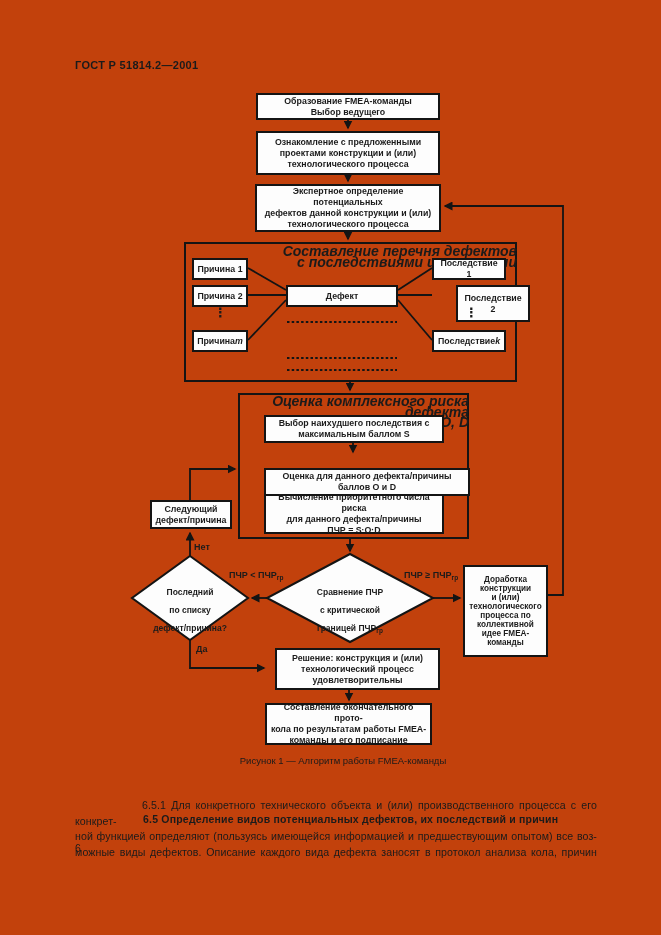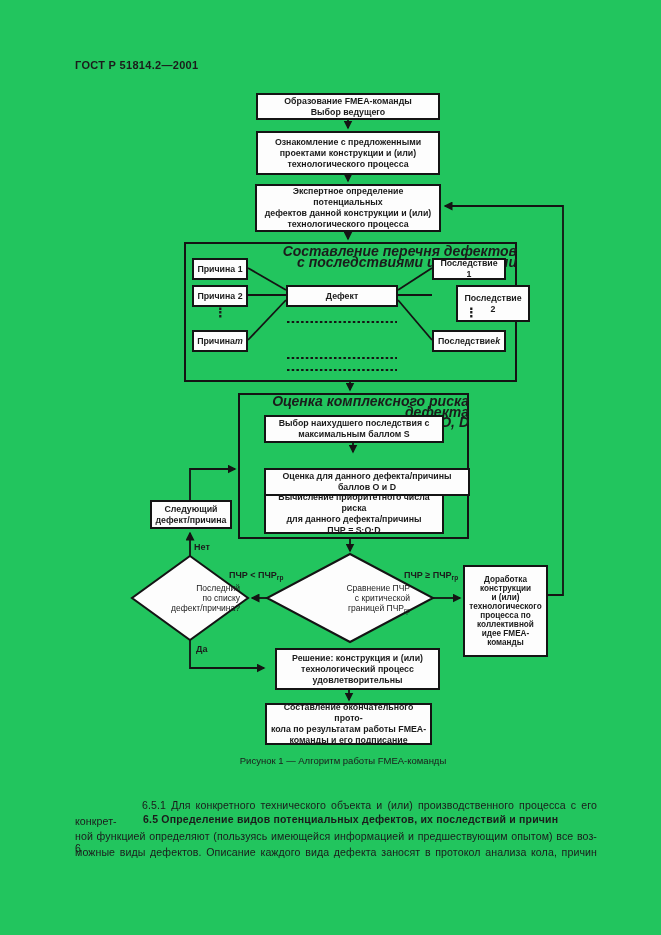--- a/index.html
+++ b/index.html
@@ -1,35 +1,35 @@
 <!DOCTYPE html>
 <html lang="ru"><head>
 <meta charset="utf-8">
 <style>
   * { margin:0; padding:0; box-sizing:border-box; }
   html,body { background:#ffffff; }
   .page {
-    position:relative; width:661px; height:935px; background:#22c55e;
+    position:relative; width:661px; height:935px; background:#c2410c;
     font-family:"Liberation Sans","DejaVu Sans",sans-serif; color:#1b1b1b; overflow:hidden;
   }
   .doc-header { position:absolute; left:75px; top:59px; font-size:11px; font-weight:bold; letter-spacing:.3px; }
   .page-num { position:absolute; left:75px; top:842px; font-size:10.5px; }
   svg.overlay { position:absolute; left:0; top:0; z-index:1; }
   .fcbox {
     position:absolute; border:2px solid #141414; background:#fdfdfd;
     display:flex; align-items:center; justify-content:center; text-align:center;
     font-weight:bold; font-size:8.8px; line-height:11px; z-index:2; padding:9px 3px;
   }
   .inner { z-index:3; }
   .container-box { background:transparent; z-index:2; }
   .box-title { position:absolute; z-index:2; text-align:right; font-weight:bold; font-size:14px; line-height:10.5px;font-style:italic; }
   .pre { white-space:pre-line; }
   .vdots { position:absolute; z-index:3; font-weight:bold; font-size:13px; line-height:7px; letter-spacing:0; z-index:3; }
   .diamond-text {
-    position:absolute; z-index:2; text-align:right; font-weight:normal; font-size:8.5px; line-height:10px;
+    position:absolute; z-index:2; text-align:center; font-weight:bold; font-size:8.5px; line-height:18px;
   }
   .fclabel { position:absolute; z-index:2; font-weight:bold; font-size:9px; }
   sub { font-size:6.5px; vertical-align:-2px; }
   .caption { position:absolute; left:75px; top:755px; width:536px; text-align:center; font-size:9.5px; }
   .sec-heading { position:absolute; left:143px; top:777px; font-size:10.5px; font-weight:bold; letter-spacing:.2px;margin-top:36px; }
   .para { position:absolute; left:75px; top:798px; width:522px; font-size:10.6px; line-height:15.5px; letter-spacing:.1px; }
   .para .pline { text-align:justify; text-align-last:justify; }
   .para .pline.first { text-indent:67px; }
   i { font-style:italic; }
 </style>

